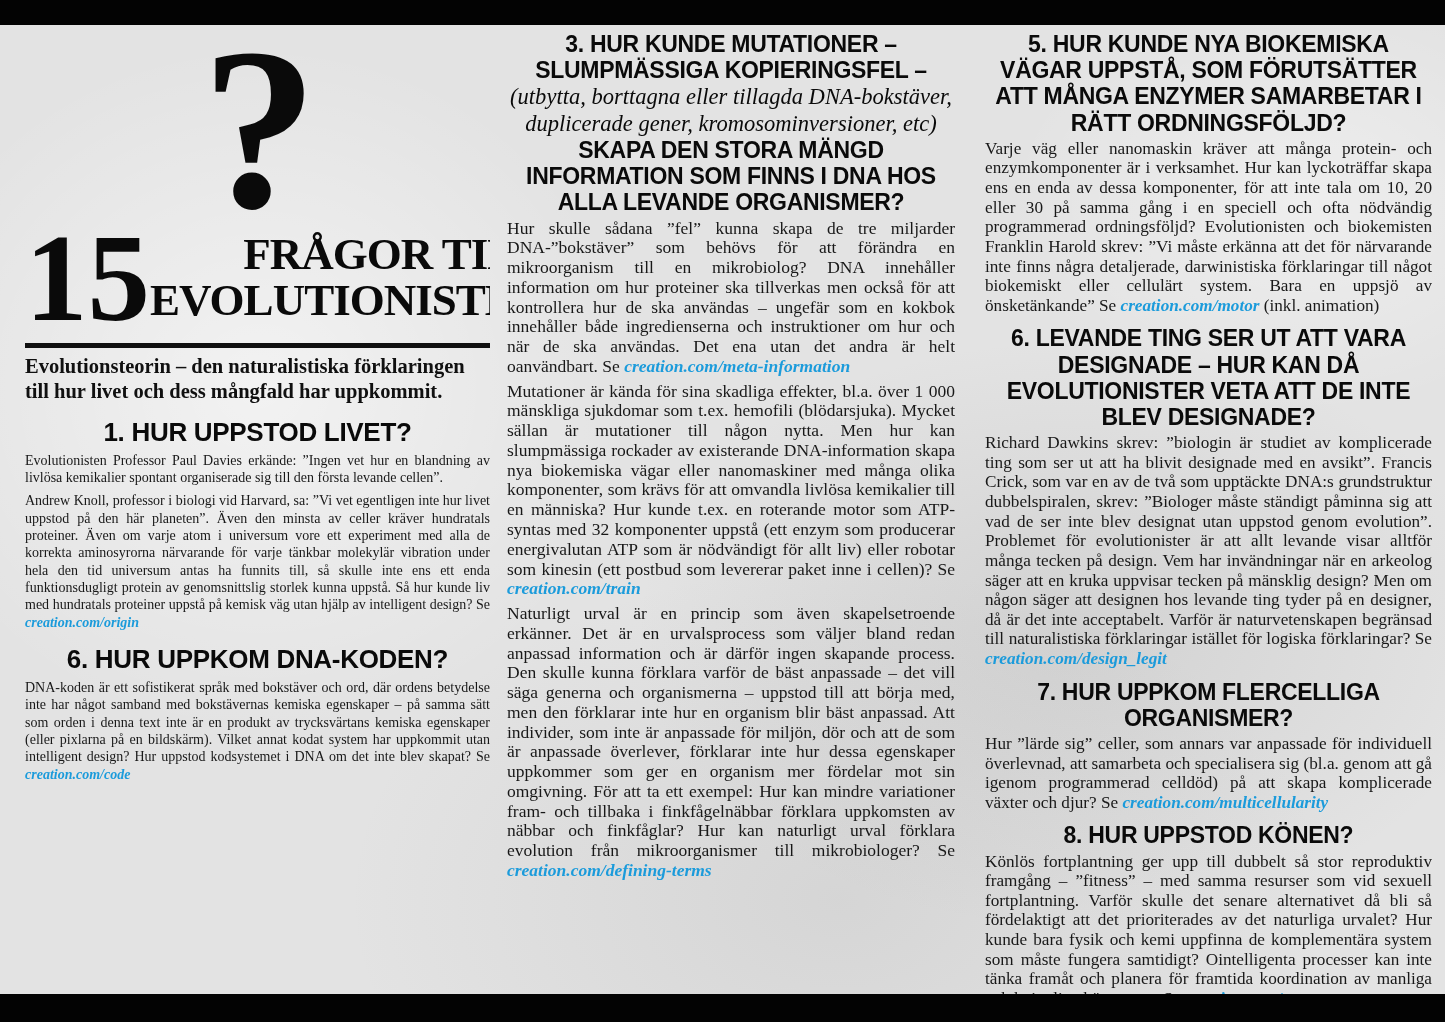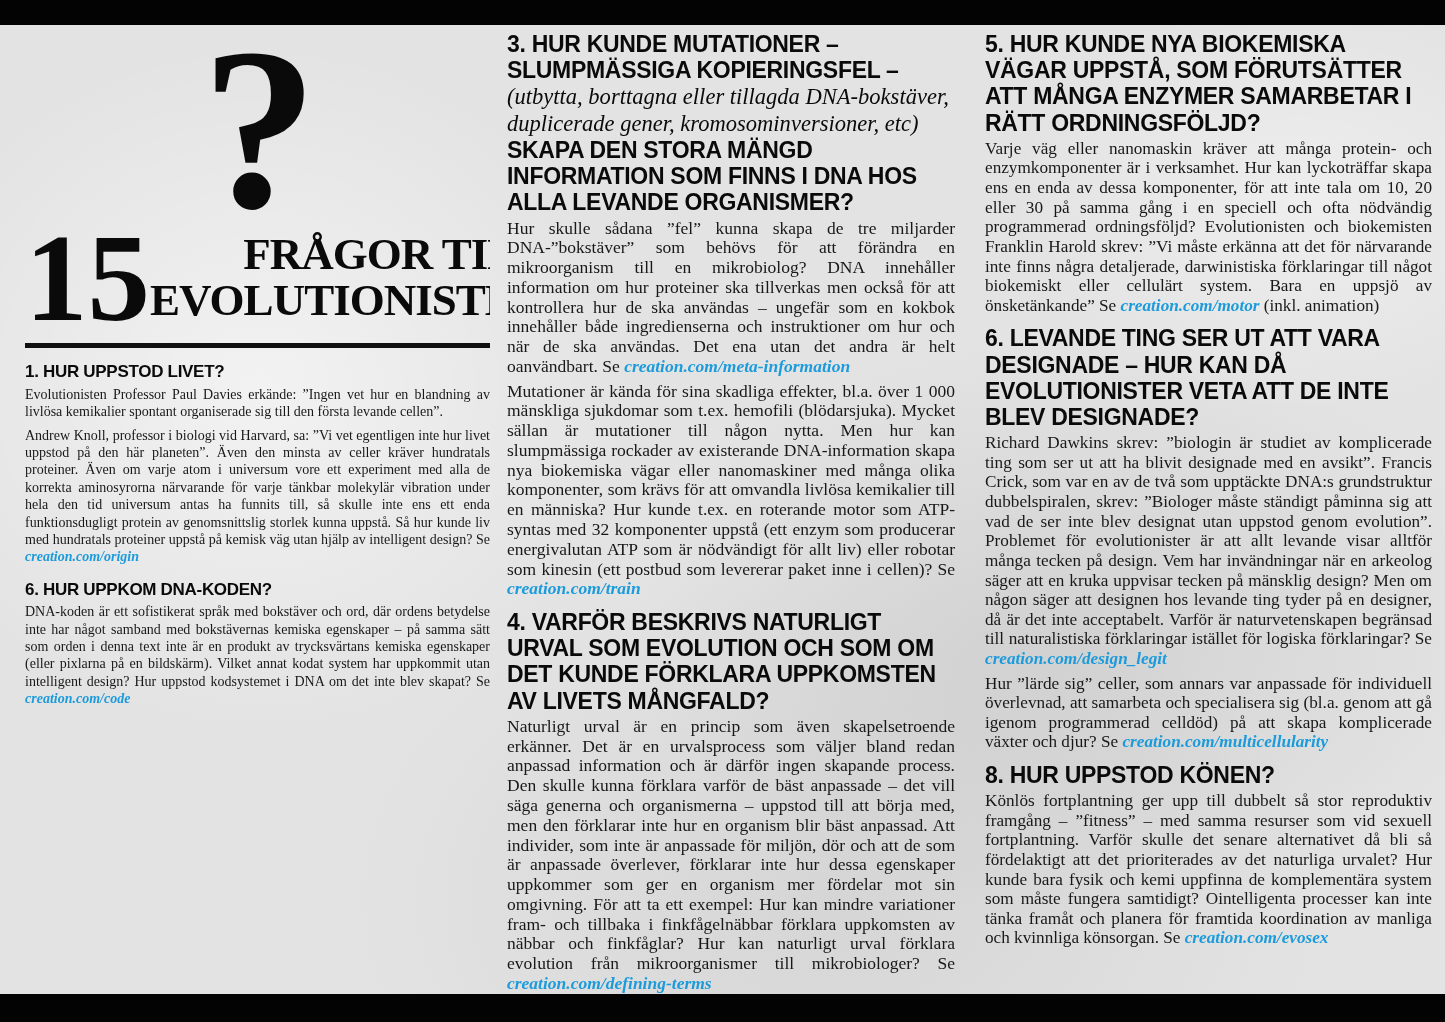--- a/index.html
+++ b/index.html
@@ -33,22 +33,23 @@
   .title-row{display:flex;align-items:center;margin-top:2px;}
   .big-number{font-weight:700;font-size:125px;line-height:0.9;color:#0a0a0a;}
   .title-lines{flex:1;text-align:right;font-weight:700;font-size:45px;line-height:1.02;color:#0a0a0a;letter-spacing:-1px;}
   .rule{height:5px;background:#101010;margin:9px 0 6px;}
   .tagline{font-weight:700;font-size:20.5px;line-height:1.2;color:#101010;}
 
   
   .qhead{
     font-family:"Liberation Sans", sans-serif;font-weight:700;color:#0a0a0a;
     letter-spacing:-0.3px;
+    text-align:center;
   }
-  .col1 .qhead{font-size:17px;line-height:1.15;margin:14px 0 4px;}
+  .col1 .qhead{font-size:26px;line-height:1.15;margin:14px 0 4px;}
   .col2 .qhead,.col3 .qhead{font-size:23px;line-height:1.14;margin:10px 0 3px;}
   .qhead .h-ital{
     font-family:"Liberation Serif", serif;font-style:italic;font-weight:400;
     letter-spacing:0;font-size:0.98em;
   }
   .qpara{
     text-align:justify;margin:0 0 6px;color:#181818;
     hyphens:auto;-webkit-hyphens:auto;
   }
   .col1 .qpara{font-size:14px;line-height:1.24;}
@@ -70,41 +71,42 @@
       <div>
         <div class="qmark">?</div>
         <div class="title-row">
           <div class="big-number">15</div>
           <div class="title-lines">
             <div>FRÅGOR TILL</div>
             <div>EVOLUTIONISTER</div>
           </div>
         </div>
         <div class="rule"></div>
+        <div class="tagline">Evolutionsteorin – den naturalistiska förklaringen till hur livet och dess mångfald har uppkommit.</div>
       </div>
     <h2 class="qhead"><span>1. HUR UPPSTOD LIVET?</span></h2>
         <p class="qpara"><span>Evolutionisten Professor Paul Davies erkände: </span><span class="ital">”Ingen vet hur en blandning av livlösa kemikalier spontant organiserade sig till den första levande cellen”</span><span>.</span></p>
         <p class="qpara"><span>Andrew Knoll, professor i biologi vid Harvard, sa: </span><span class="ital">”Vi vet egentligen inte hur livet uppstod på den här planeten”</span><span>. Även den minsta av celler kräver hundratals proteiner. Även om varje atom i universum vore ett experiment med alla de korrekta aminosyrorna närvarande för varje tänkbar molekylär vibration under hela den tid universum antas ha funnits till, så skulle inte ens ett enda funktionsdugligt protein av genomsnittslig storlek kunna uppstå. Så hur kunde liv med hundratals proteiner uppstå på kemisk väg utan hjälp av intelligent design? Se </span><span class="clink">creation.com/origin</span></p>
         <h2 class="qhead"><span>6. HUR UPPKOM DNA-KODEN?</span></h2>
         <p class="qpara"><span>DNA-koden är ett sofistikerat språk med bokstäver och ord, där ordens betydelse inte har något samband med bokstävernas kemiska egenskaper – på samma sätt som orden i denna text inte är en produkt av trycksvärtans kemiska egenskaper (eller pixlarna på en bildskärm). Vilket annat kodat system har uppkommit utan intelligent design? Hur uppstod kodsystemet i DNA om det inte blev skapat? Se </span><span class="clink">creation.com/code</span></p>
       </div>
 
     <div class="col col2">
         <h2 class="qhead"><span>3. HUR KUNDE MUTATIONER – SLUMPMÄSSIGA KOPIERINGSFEL – </span><span class="h-ital">(utbytta, borttagna eller tillagda DNA-bokstäver, duplicerade gener, kromosominversioner, etc)</span><span> SKAPA DEN STORA MÄNGD INFORMATION SOM FINNS I DNA HOS ALLA LEVANDE ORGANISMER?</span></h2>
         <p class="qpara"><span>Hur skulle sådana ”fel” kunna skapa de tre miljarder DNA-”bokstäver” som behövs för att förändra en mikroorganism till en mikrobiolog? DNA innehåller information om hur proteiner ska tillverkas men också för att kontrollera hur de ska användas – ungefär som en kokbok innehåller både ingredienserna och instruktioner om hur och när de ska användas. Det ena utan det andra är helt oanvändbart. Se </span><span class="clink">creation.com/meta-information</span></p>
         <p class="qpara"><span>Mutationer är kända för sina skadliga effekter, bl.a. över 1 000 mänskliga sjukdomar som t.ex. hemofili (blödarsjuka). Mycket sällan är mutationer till någon nytta. Men hur kan slumpmässiga rockader av existerande DNA-information skapa nya biokemiska vägar eller nanomaskiner med många olika komponenter, som krävs för att omvandla livlösa kemikalier till en människa? Hur kunde t.ex. en roterande motor som ATP-syntas med 32 komponenter uppstå (ett enzym som producerar energivalutan ATP som är nödvändigt för allt liv) eller robotar som kinesin (ett postbud som levererar paket inne i cellen)? Se </span><span class="clink">creation.com/train</span></p>
-        <h2 class="qhead"><span>4. VARFÖR BESKRIVS NATURLIGT URVAL SOM EVOLUTION OCH SOM OM DET KUNDE FÖRKLARA UPPKOMSTEN AV LIVETS MÅNGFALD?</span></h2>
         <p class="qpara"><span>Naturligt urval är en princip som även skapelsetroende erkänner. Det är en urvalsprocess som väljer bland redan anpassad information och är därför ingen skapande process. Den skulle kunna förklara varför de bäst anpassade – det vill säga generna och organismerna – uppstod till att börja med, men den förklarar inte hur en organism blir bäst anpassad. Att individer, som inte är anpassade för miljön, dör och att de som är anpassade överlever, förklarar inte hur dessa egenskaper uppkommer som ger en organism mer fördelar mot sin omgivning. För att ta ett exempel: Hur kan mindre variationer fram- och tillbaka i finkfågelnäbbar förklara uppkomsten av näbbar och finkfåglar? Hur kan naturligt urval förklara evolution från mikroorganismer till mikrobiologer? Se </span><span class="clink">creation.com/defining-terms</span></p>
       </div>
 
     <div class="col col3">
         <h2 class="qhead"><span>5. HUR KUNDE NYA BIOKEMISKA VÄGAR UPPSTÅ, SOM FÖRUTSÄTTER ATT MÅNGA ENZYMER SAMARBETAR I RÄTT ORDNINGSFÖLJD?</span></h2>
         <p class="qpara"><span>Varje väg eller nanomaskin kräver att många protein- och enzymkomponenter är i verksamhet. Hur kan lyckoträffar skapa ens en enda av dessa komponenter, för att inte tala om 10, 20 eller 30 på samma gång i en speciell och ofta nödvändig programmerad ordningsföljd? Evolutionisten och biokemisten Franklin Harold skrev: </span><span class="ital">”Vi måste erkänna att det för närvarande inte finns några detaljerade, darwinistiska förklaringar till något biokemiskt eller cellulärt system. Bara en uppsjö av önsketänkande”</span><span> Se </span><span class="clink">creation.com/motor</span><span> (inkl. animation)</span></p>
         <h2 class="qhead"><span>6. LEVANDE TING SER UT ATT VARA DESIGNADE – HUR KAN DÅ EVOLUTIONISTER VETA ATT DE INTE BLEV DESIGNADE?</span></h2>
         <p class="qpara"><span>Richard Dawkins skrev: </span><span class="ital">”biologin är studiet av komplicerade ting som ser ut att ha blivit designade med en avsikt”</span><span>. Francis Crick, som var en av de två som upptäckte DNA:s grundstruktur dubbelspiralen, skrev: </span><span class="ital">”Biologer måste ständigt påminna sig att vad de ser inte blev designat utan uppstod genom evolution”</span><span>. Problemet för evolutionister är att allt levande visar alltför många tecken på design. Vem har invändningar när en arkeolog säger att en kruka uppvisar tecken på mänsklig design? Men om någon säger att designen hos levande ting tyder på en designer, då är det inte acceptabelt. Varför är naturvetenskapen begränsad till naturalistiska förklaringar istället för logiska förklaringar? Se </span><span class="clink">creation.com/design_legit</span></p>
+        <h2 class="qhead"><span>7. HUR UPPKOM FLERCELLIGA ORGANISMER?</span></h2>
         <p class="qpara"><span>Hur ”lärde sig” celler, som annars var anpassade för individuell överlevnad, att samarbeta och specialisera sig (bl.a. genom att gå igenom programmerad celldöd) på att skapa komplicerade växter och djur? Se </span><span class="clink">creation.com/multicellularity</span></p>
         <h2 class="qhead"><span>8. HUR UPPSTOD KÖNEN?</span></h2>
         <p class="qpara"><span>Könlös fortplantning ger upp till dubbelt så stor reproduktiv framgång – ”fitness” – med samma resurser som vid sexuell fortplantning. Varför skulle det senare alternativet då bli så fördelaktigt att det prioriterades av det naturliga urvalet? Hur kunde bara fysik och kemi uppfinna de komplementära system som måste fungera samtidigt? Ointelligenta processer kan inte tänka framåt och planera för framtida koordination av manliga och kvinnliga könsorgan. Se </span><span class="clink">creation.com/evosex</span></p>
       </div>
 
   </div>
 
   <div class="bar-bottom"></div>
 </div>
 

